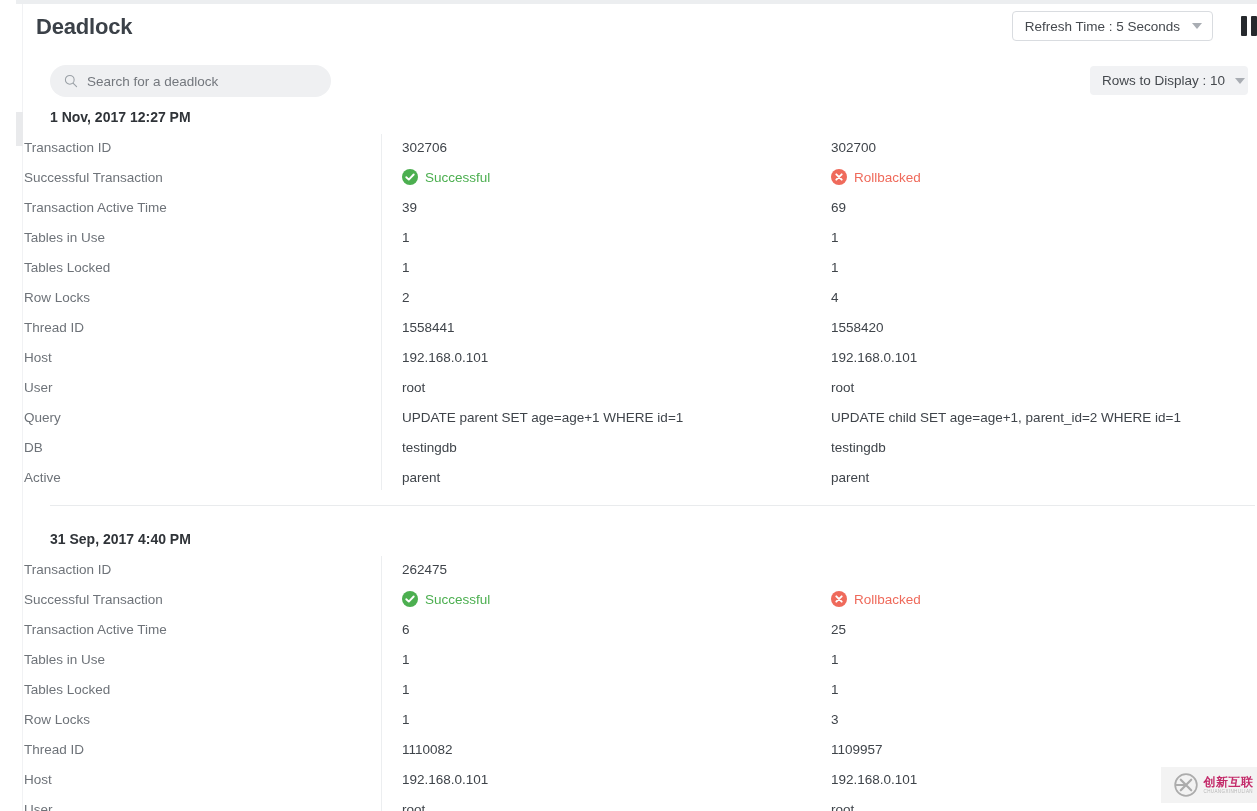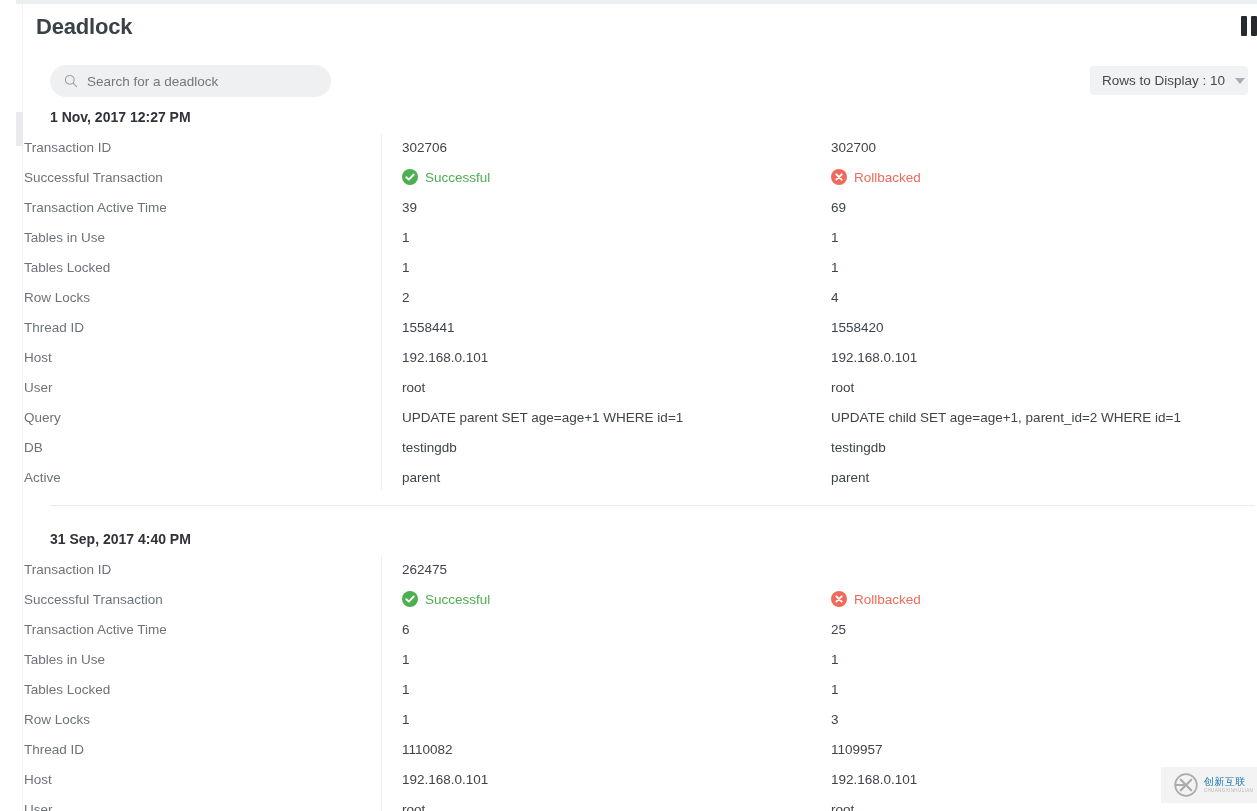--- a/index.html
+++ b/index.html
@@ -292,25 +292,25 @@
     width: 26px;
     height: 26px;
     display: block;
   }
   .watermark .wm-text-wrap {
     display: flex;
     flex-direction: column;
     line-height: 1;
   }
   .watermark .wm-cn {
-    font-size: 10px;
-    color: #0369a1;
+    font-size: 12px;
+    color: #be185d;
     font-family: "DejaVu Sans", sans-serif;
     letter-spacing: 0.5px;
-    font-weight: normal;
+    font-weight: bold;
   }
   .watermark .wm-py {
     font-size: 4.5px;
     color: #b0b0b0;
     letter-spacing: 0.4px;
     margin-top: 2px;
     white-space: nowrap;
   }
 </style>
 </head>
@@ -318,20 +318,24 @@
 
 <div id="app">
 
   <div class="top-strip"></div>
   <div class="left-edge"></div>
   <div class="left-edge-mark"></div>
 
   <div class="header">
     <div class="page-title">Deadlock</div>
 
+    <div class="refresh-select">
+      <span class="sel-label">Refresh Time : 5 Seconds</span>
+      <span class="caret"></span>
+    </div>
 
     <div class="pause-btn">
       <span class="bar"></span>
       <span class="bar"></span>
     </div>
   </div>
 
   <div class="toolbar">
     <div class="search-box">
       <svg class="search-icon" viewBox="0 0 16 16">

